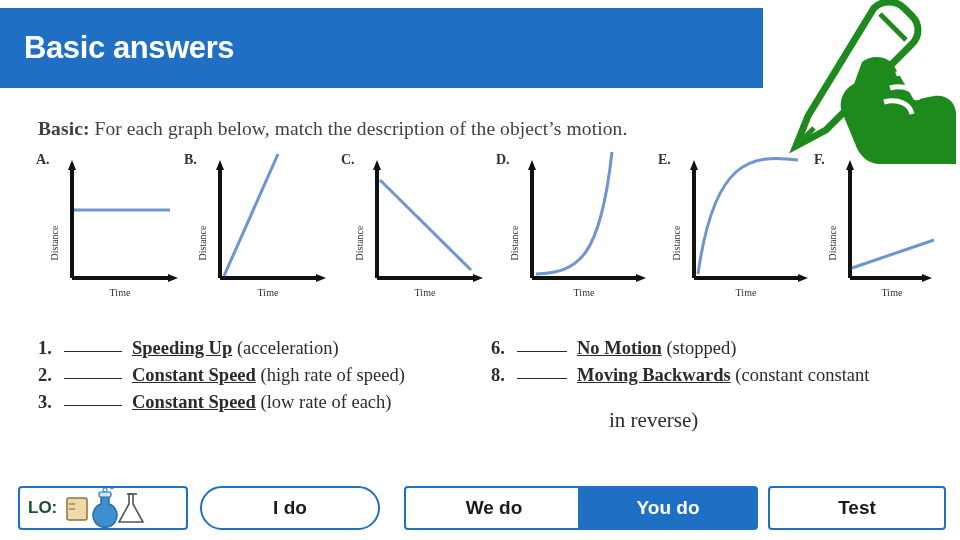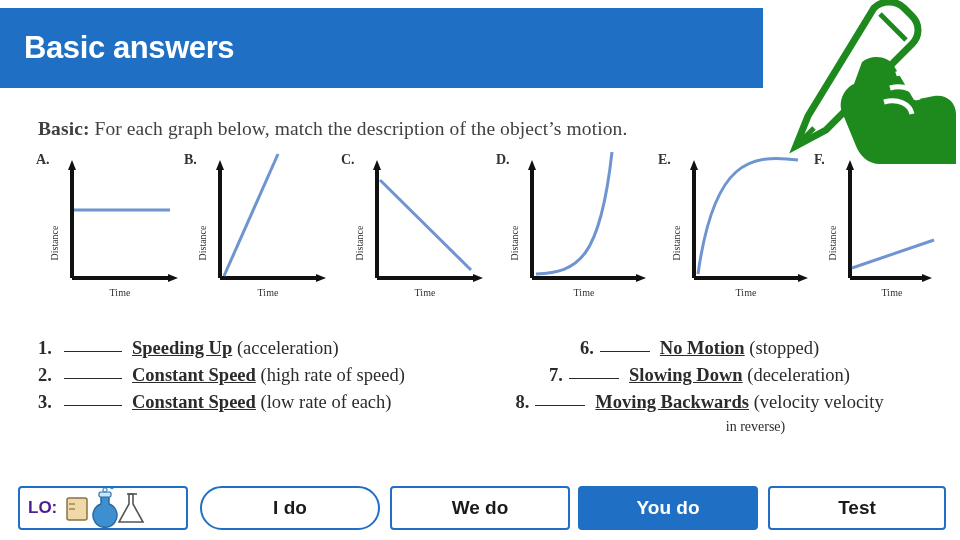--- a/index.html
+++ b/index.html
@@ -106,21 +106,21 @@
     top: 228px;
     width: 890px;
     height: 110px;
     font-family: "Liberation Serif", serif;
   }
   .ans-col {
     position: absolute;
     top: 0;
   }
   .ans-col.left { left: 2px; width: 440px; }
-  .ans-col.right { left: 443px; width: 435px; text-align: center; }
+  .ans-col.right { left: 455px; width: 435px; }
   .ans-row {
     position: relative;
     height: 27px;
     font-size: 18.5px;
     color: #2b2b2b;
     white-space: nowrap;
   }
   .ans-num {
     display: inline-block;
     width: 26px;
@@ -136,21 +136,22 @@
   .ans-blank.short {
     width: 50px;
   }
   .ans-label {
     font-weight: bold;
     text-decoration: underline;
   }
   .ans-cont {
     padding-left: 118px;
     font-weight: normal;
-    font-size: 14px;
+    font-size: 21px;
+    margin-top: 16px;
   }
 
   
   .bottom-bar {
     position: absolute;
     left: 0;
     top: 478px;
     width: 960px;
     height: 62px;
   }
@@ -177,24 +178,24 @@
   .btn-lo {
     left: 18px;
     width: 170px;
     justify-content: flex-start;
     padding-left: 8px;
     gap: 6px;
   }
   .lo-label {
     font-size: 17px;
     font-weight: bold;
-    color: #4c1d95;
+    color: #14532d;
   }
   .btn-ido { left: 200px; width: 180px; border-radius: 22px; }
-  .btn-wedo { left: 390px; width: 180px; }
+  .btn-wedo { left: 404px; width: 180px; }
   .btn-youdo { left: 578px; width: 180px; }
   .btn-test { left: 768px; width: 178px; }
   .lab-icons {
     width: 92px;
     height: 40px;
     position: relative;
   }
 </style>
 </head>
 <body>
@@ -321,24 +322,21 @@
         <div class="ans-row">
           <span class="ans-num">3.</span><span class="ans-blank"></span><span class="ans-label">Constant Speed</span><span class="light"> (low rate of each)</span>
         </div>
       </div>
 
       <div class="ans-col right">
         <div class="ans-row">
           <span class="ans-num">6.</span><span class="ans-blank short"></span><span class="ans-label">No Motion</span><span class="light"> (stopped)</span>
         </div>
         <div class="ans-row">
-          <span class="ans-num">7.</span><span class="ans-blank short"></span><span class="ans-label">Slowing Down</span><span class="light"> (deceleration)</span>
-        </div>
-        <div class="ans-row">
-          <span class="ans-num">8.</span><span class="ans-blank short"></span><span class="ans-label">Moving Backwards</span><span class="light">  (velocity velocity</span>
+          <span class="ans-num">8.</span><span class="ans-blank short"></span><span class="ans-label">Moving Backwards</span><span class="light">  (constant constant</span>
         </div>
         <div class="ans-row ans-cont">in reverse)</div>
       </div>
 
     </div>
   </div>
 
   <div class="bottom-bar">
 
     <div class="btn btn-lo">

